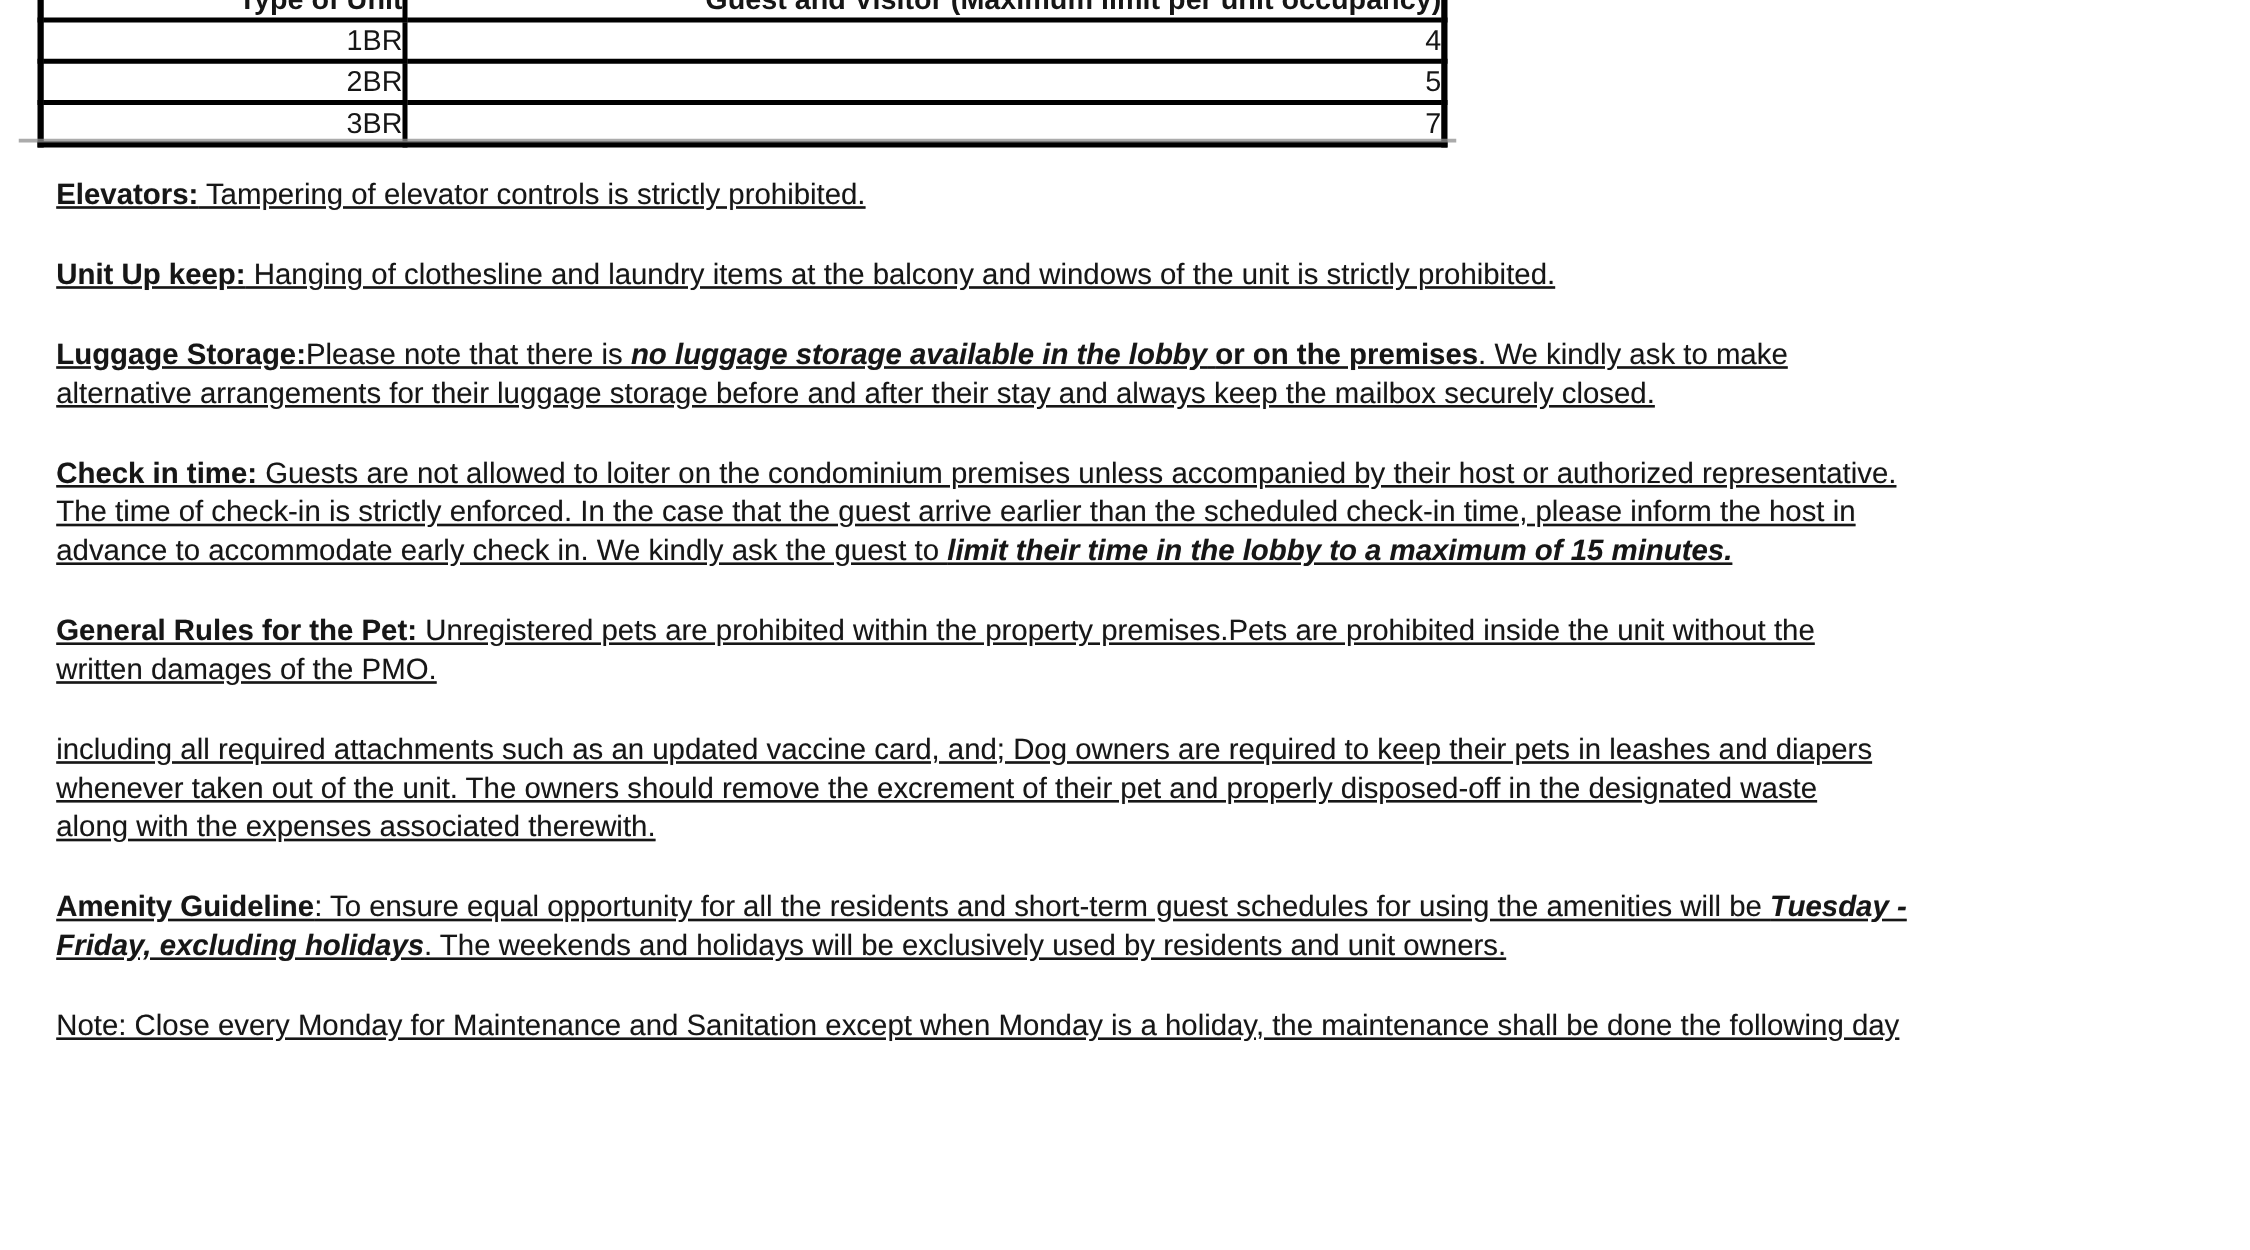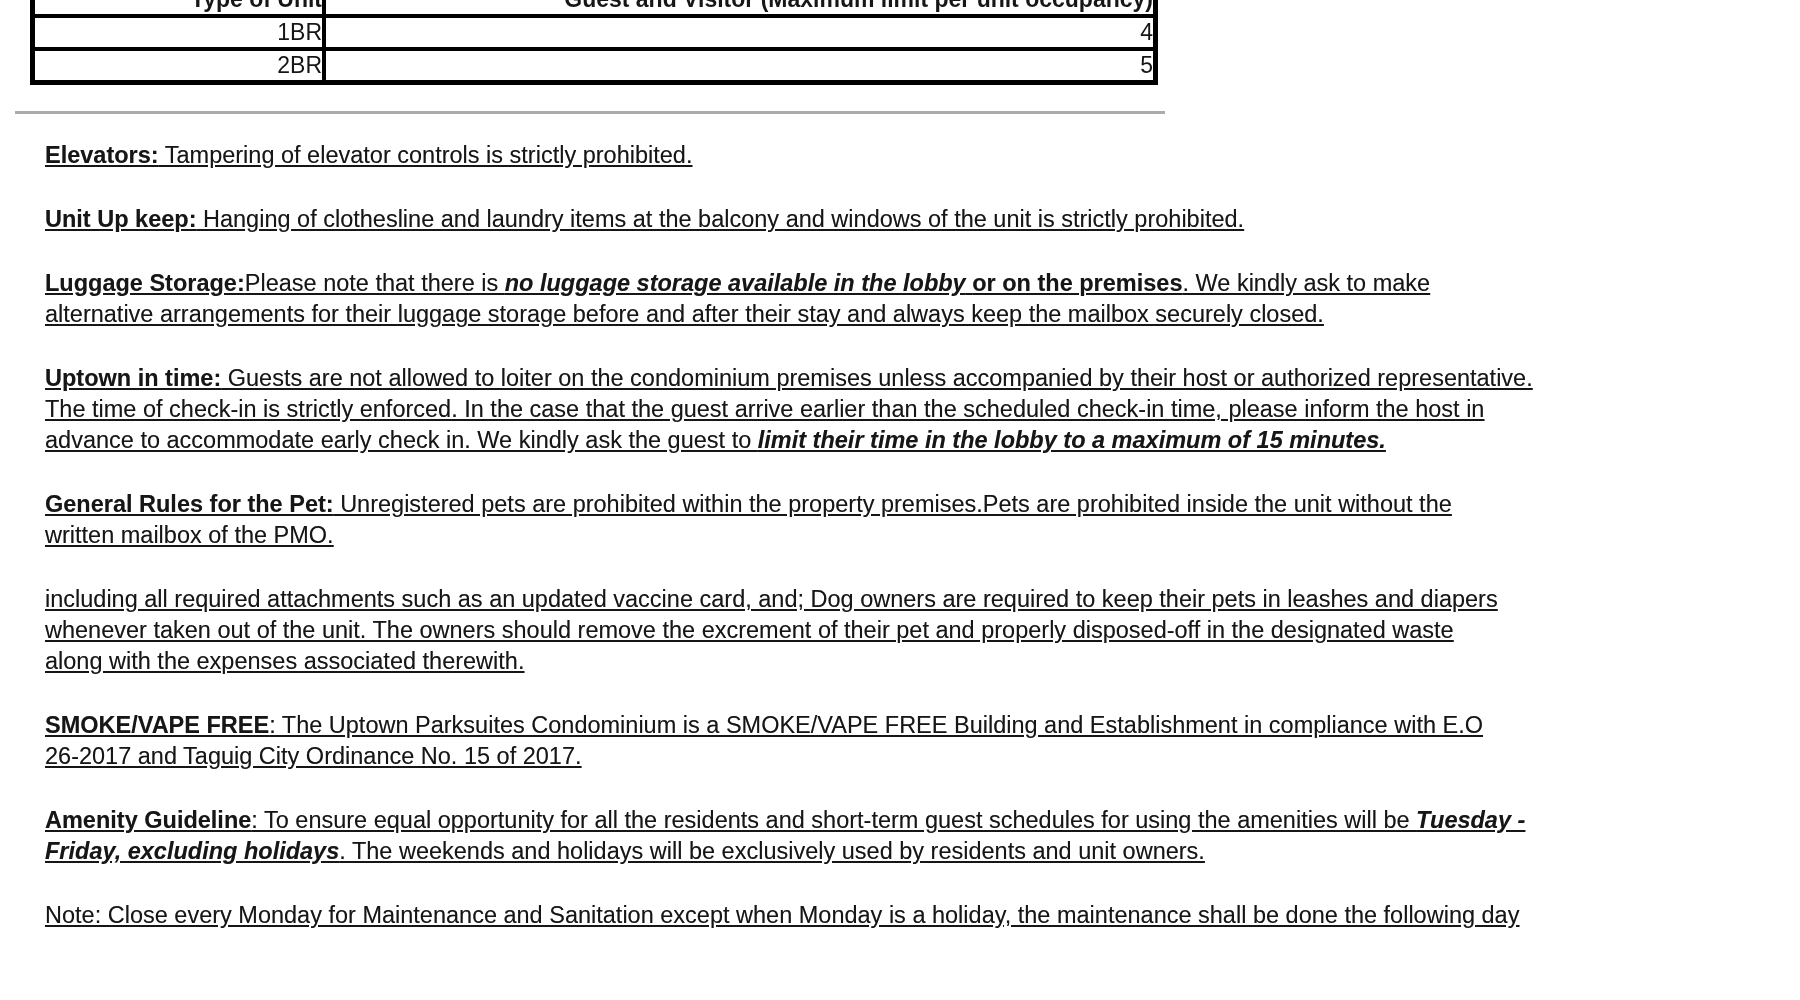--- a/index.html
+++ b/index.html
@@ -76,53 +76,53 @@
     </thead>
     <tbody>
         <tr>
           <td class="c1">1BR</td>
           <td class="c2">4</td>
         </tr>
         <tr>
           <td class="c1">2BR</td>
           <td class="c2">5</td>
         </tr>
+        <tr>
+          <td class="c1">3BR</td>
+          <td class="c2">7</td>
+        </tr>
       </tbody>
   </table>
 </div>
 <div class="table-shadow"></div>
 
 <div class="rules">
     <div class="para">
       <div class="line"><span class="b">Elevators:</span><span> Tampering of elevator controls is strictly prohibited.</span></div>
     </div>
     <div class="para">
       <div class="line"><span class="b">Unit Up keep:</span><span> Hanging of clothesline and laundry items at the balcony and windows of the unit is strictly prohibited.</span></div>
     </div>
     <div class="para">
       <div class="line"><span class="b">Luggage Storage:</span><span>Please note that there is </span><span class="b i">no luggage storage available in the lobby</span><span> </span><span class="b">or on the premises</span><span>. We kindly ask to make</span></div>
       <div class="line"><span>alternative arrangements for their luggage storage before and after their stay and always keep the mailbox securely closed.</span></div>
     </div>
     <div class="para">
-      <div class="line"><span class="b">Uptown in time:</span><span> Guests are not allowed to loiter on the condominium premises unless accompanied by their host or authorized representative.</span></div>
+      <div class="line"><span class="b">Check in time:</span><span> Guests are not allowed to loiter on the condominium premises unless accompanied by their host or authorized representative.</span></div>
       <div class="line"><span>The time of check-in is strictly enforced. In the case that the guest arrive earlier than the scheduled check-in time, please inform the host in</span></div>
       <div class="line"><span>advance to accommodate early check in. We kindly ask the guest to </span><span class="b i">limit their time in the lobby to a maximum of 15 minutes.</span></div>
     </div>
     <div class="para">
       <div class="line"><span class="b">General Rules for the Pet:</span><span> Unregistered pets are prohibited within the property premises.Pets are prohibited inside the unit without the</span></div>
-      <div class="line"><span>written mailbox of the PMO.</span></div>
+      <div class="line"><span>written damages of the PMO.</span></div>
     </div>
     <div class="para">
       <div class="line"><span>including all required attachments such as an updated vaccine card, and; Dog owners are required to keep their pets in leashes and diapers</span></div>
       <div class="line"><span>whenever taken out of the unit. The owners should remove the excrement of their pet and properly disposed-off in the designated waste</span></div>
       <div class="line"><span>along with the expenses associated therewith.</span></div>
-    </div>
-    <div class="para">
-      <div class="line"><span class="b">SMOKE/VAPE FREE</span><span>: The Uptown Parksuites Condominium is a SMOKE/VAPE FREE Building and Establishment in compliance with E.O</span></div>
-      <div class="line"><span>26-2017 and Taguig City Ordinance No. 15 of 2017.</span></div>
     </div>
     <div class="para">
       <div class="line"><span class="b">Amenity Guideline</span><span>: To ensure equal opportunity for all the residents and short-term guest schedules for using the amenities will be </span><span class="b i">Tuesday -</span></div>
       <div class="line"><span class="b i">Friday, excluding holidays</span><span>. The weekends and holidays will be exclusively used by residents and unit owners.</span></div>
     </div>
     <div class="para">
       <div class="line"><span>Note: Close every Monday for Maintenance and Sanitation except when Monday is a holiday, the maintenance shall be done the following day</span></div>
     </div>
   </div>
 

